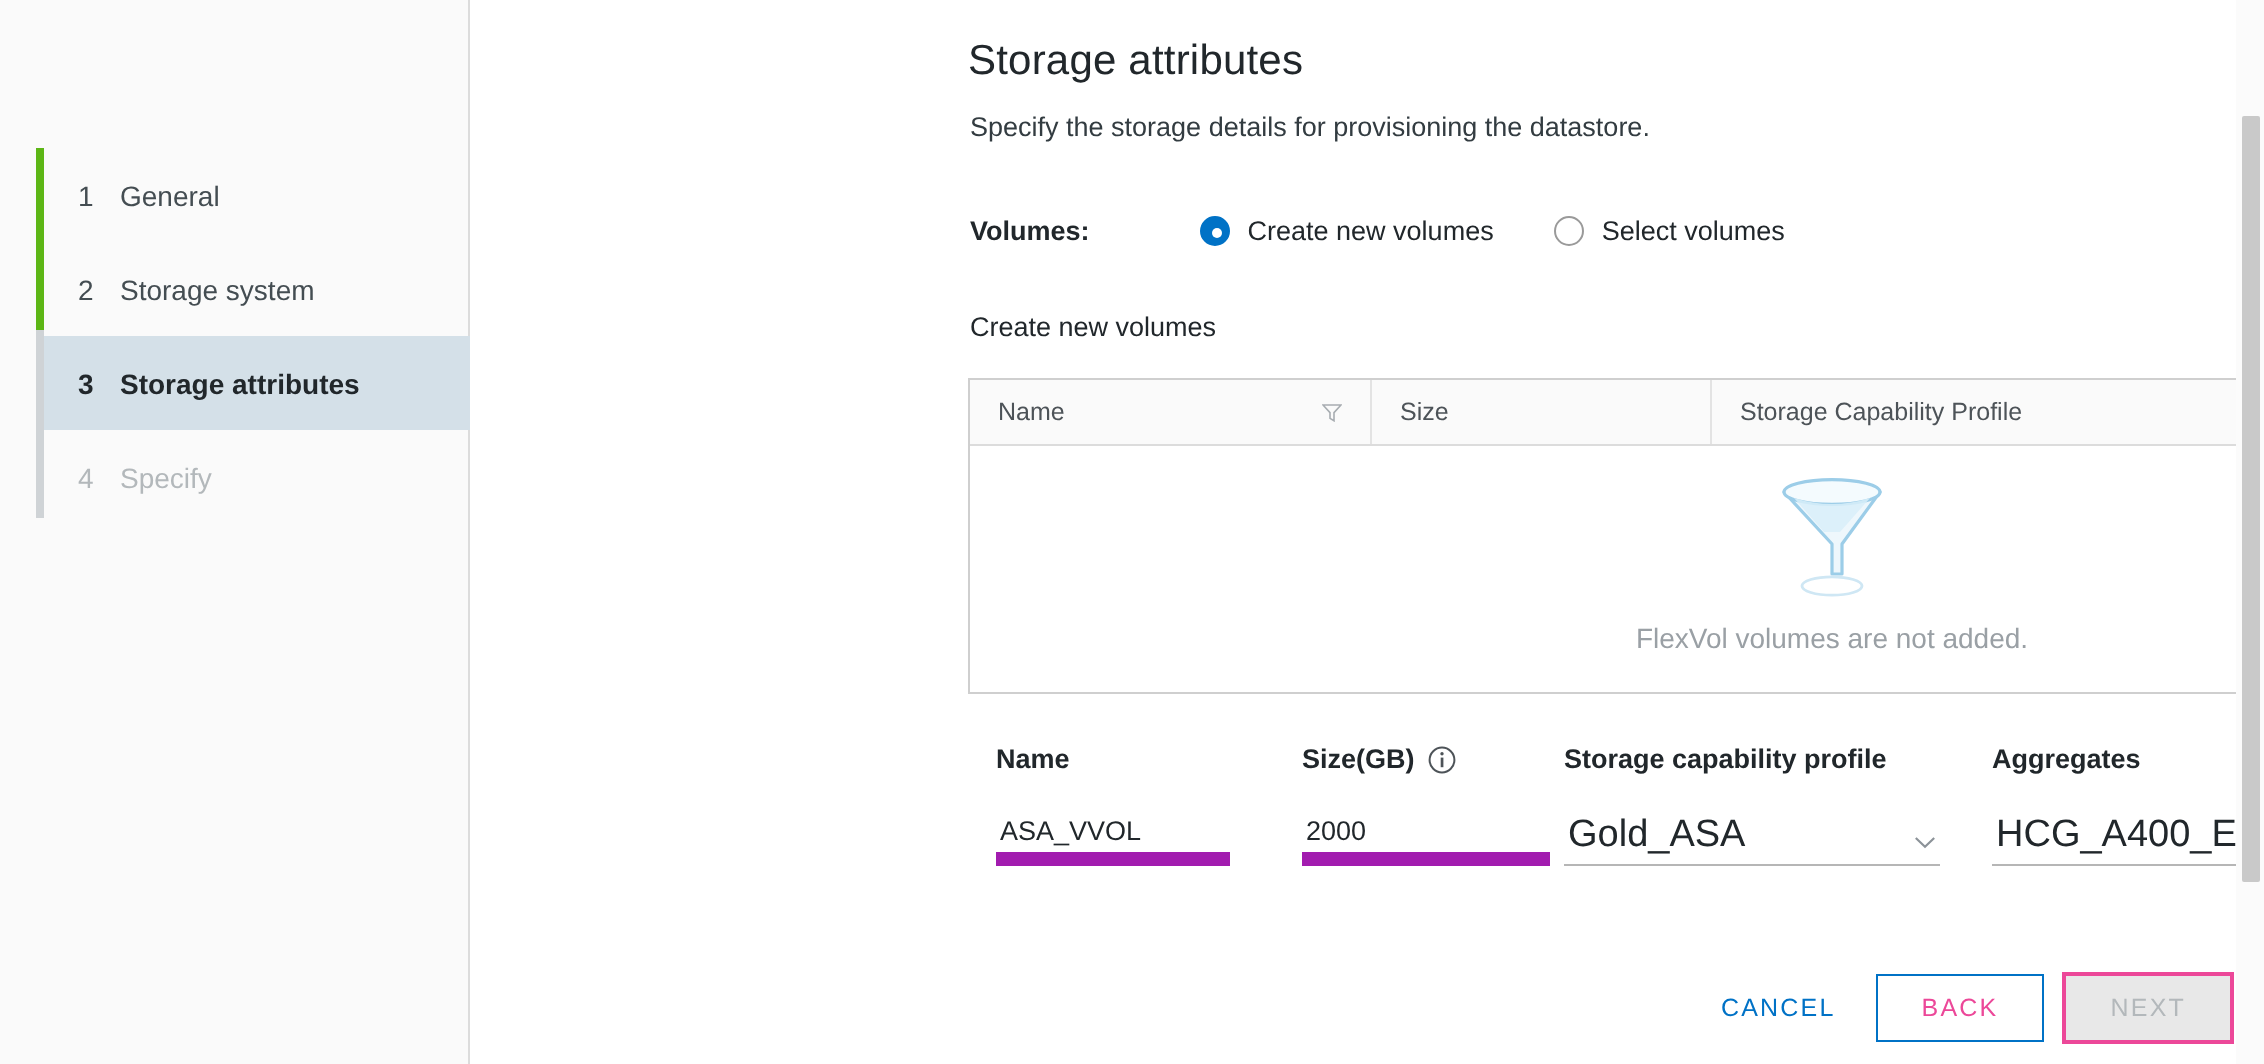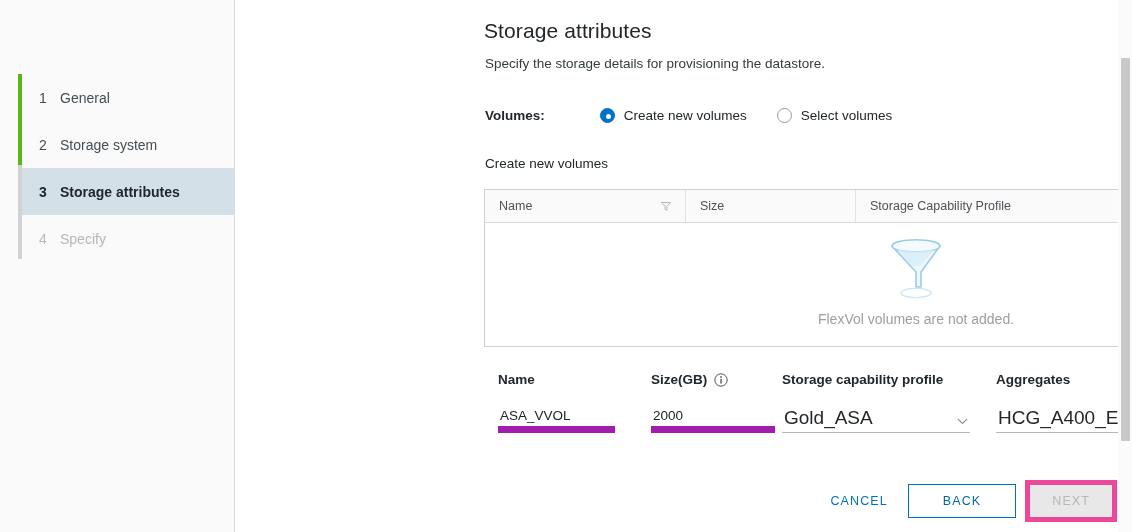--- a/index.html
+++ b/index.html
@@ -133,26 +133,26 @@
   .g-agg  { left: 761px; top: 0; width: 188px; }
 
   
   .footer { position: absolute; right: 15px; bottom: 10px; display: flex; align-items: center; justify-content: center; }
   .btn-link {
     background: transparent; border: none; color: #0072c6;
     font-family: "Liberation Sans", sans-serif; font-size: 12.5px;
     letter-spacing: 1.1px; cursor: pointer; padding: 9px 14px;
   }
   .btn-outline {
-    background: #fff; border: 1px solid #0072c6; color: #0369a1;
+    background: #fff; border: 1px solid #0072c6; color: #ec4899;
     font-family: "Liberation Sans", sans-serif; font-size: 12.5px;
-    letter-spacing: 1.1px; cursor: pointer; padding: 9px 34px; margin-left: 6px;
+    letter-spacing: 1.1px; cursor: pointer; padding: 9px 22px; margin-left: 6px;
   }
   .btn-disabled {
-    background: #e8e8e8; border: 5px solid #ec4899; color: #b3b8bb;
+    background: #e8e8e8; border: 2px solid #ec4899; color: #b3b8bb;
     font-family: "Liberation Sans", sans-serif; font-size: 12.5px;
     letter-spacing: 1.1px; cursor: default; padding: 9px 22px; margin-left: 9px;
   }
 
   
   .scrollbar { position: absolute; right: 0; top: 0; width: 14px; height: 532px; background: #fbfbfb; }
   .scroll-thumb { position: absolute; right: 2px; top: 58px; width: 9px; height: 383px; background: #c9c9c9; border-radius: 1px; }
 </style>
 </head>
 <body>

